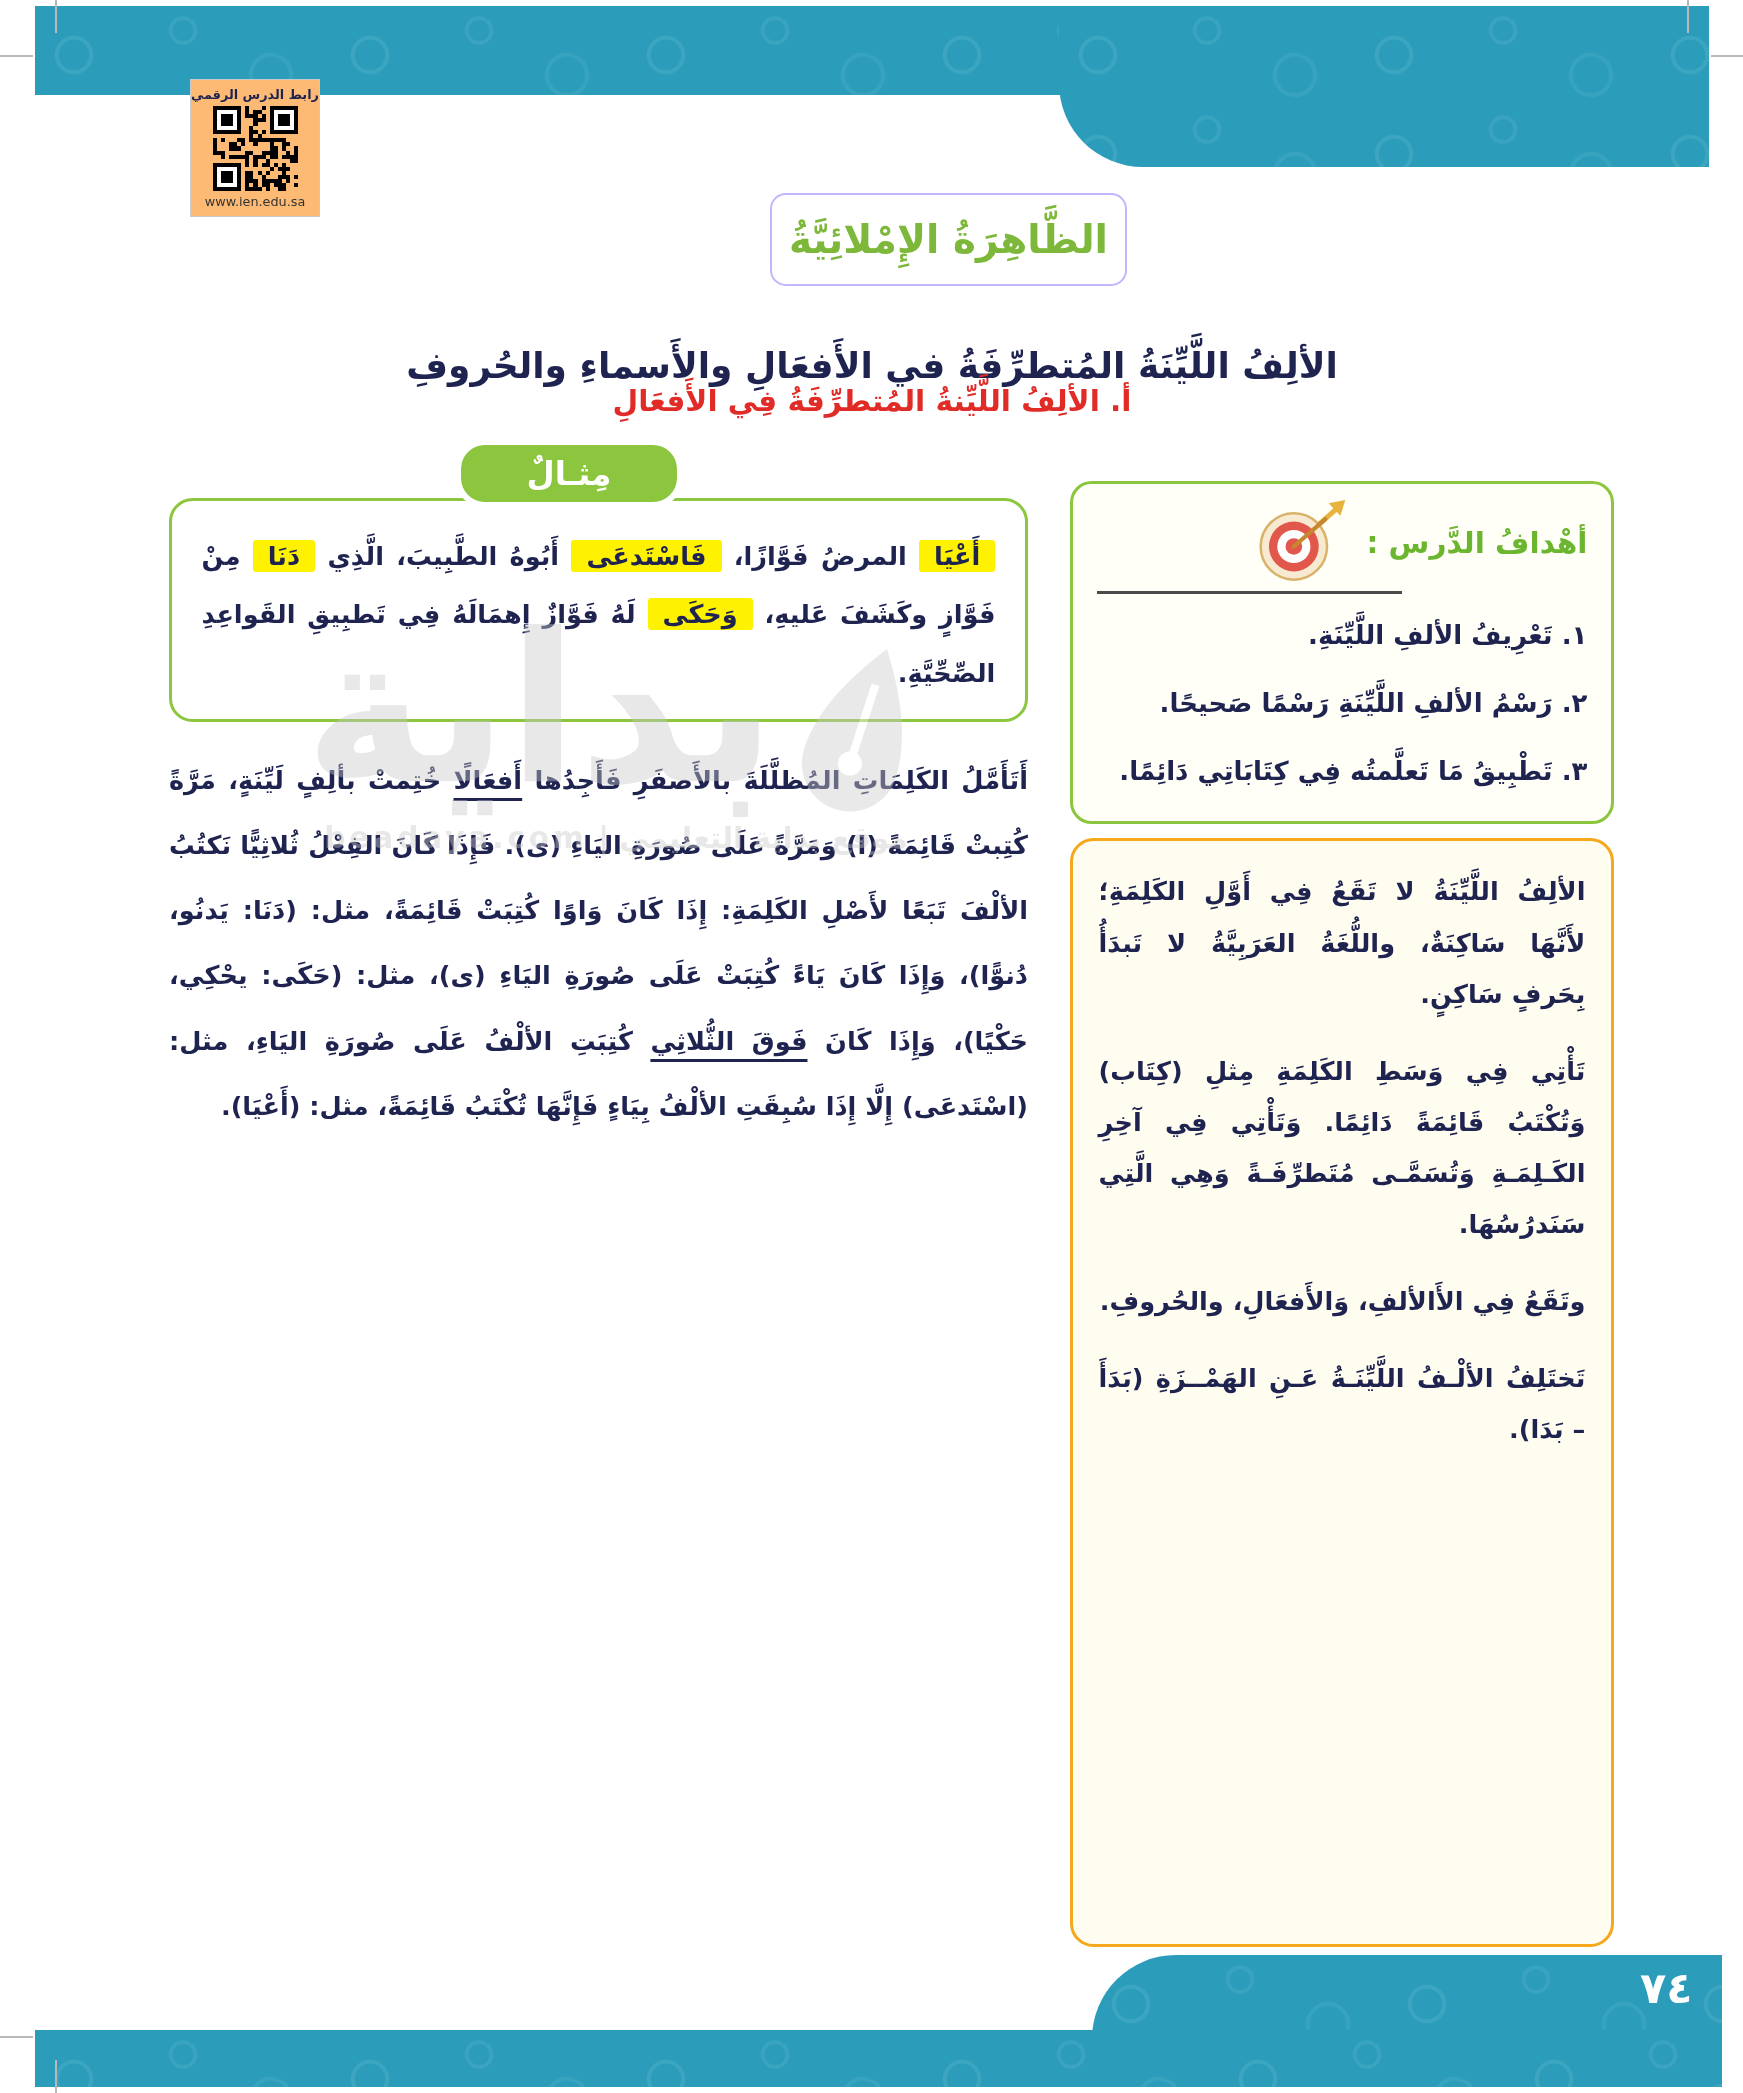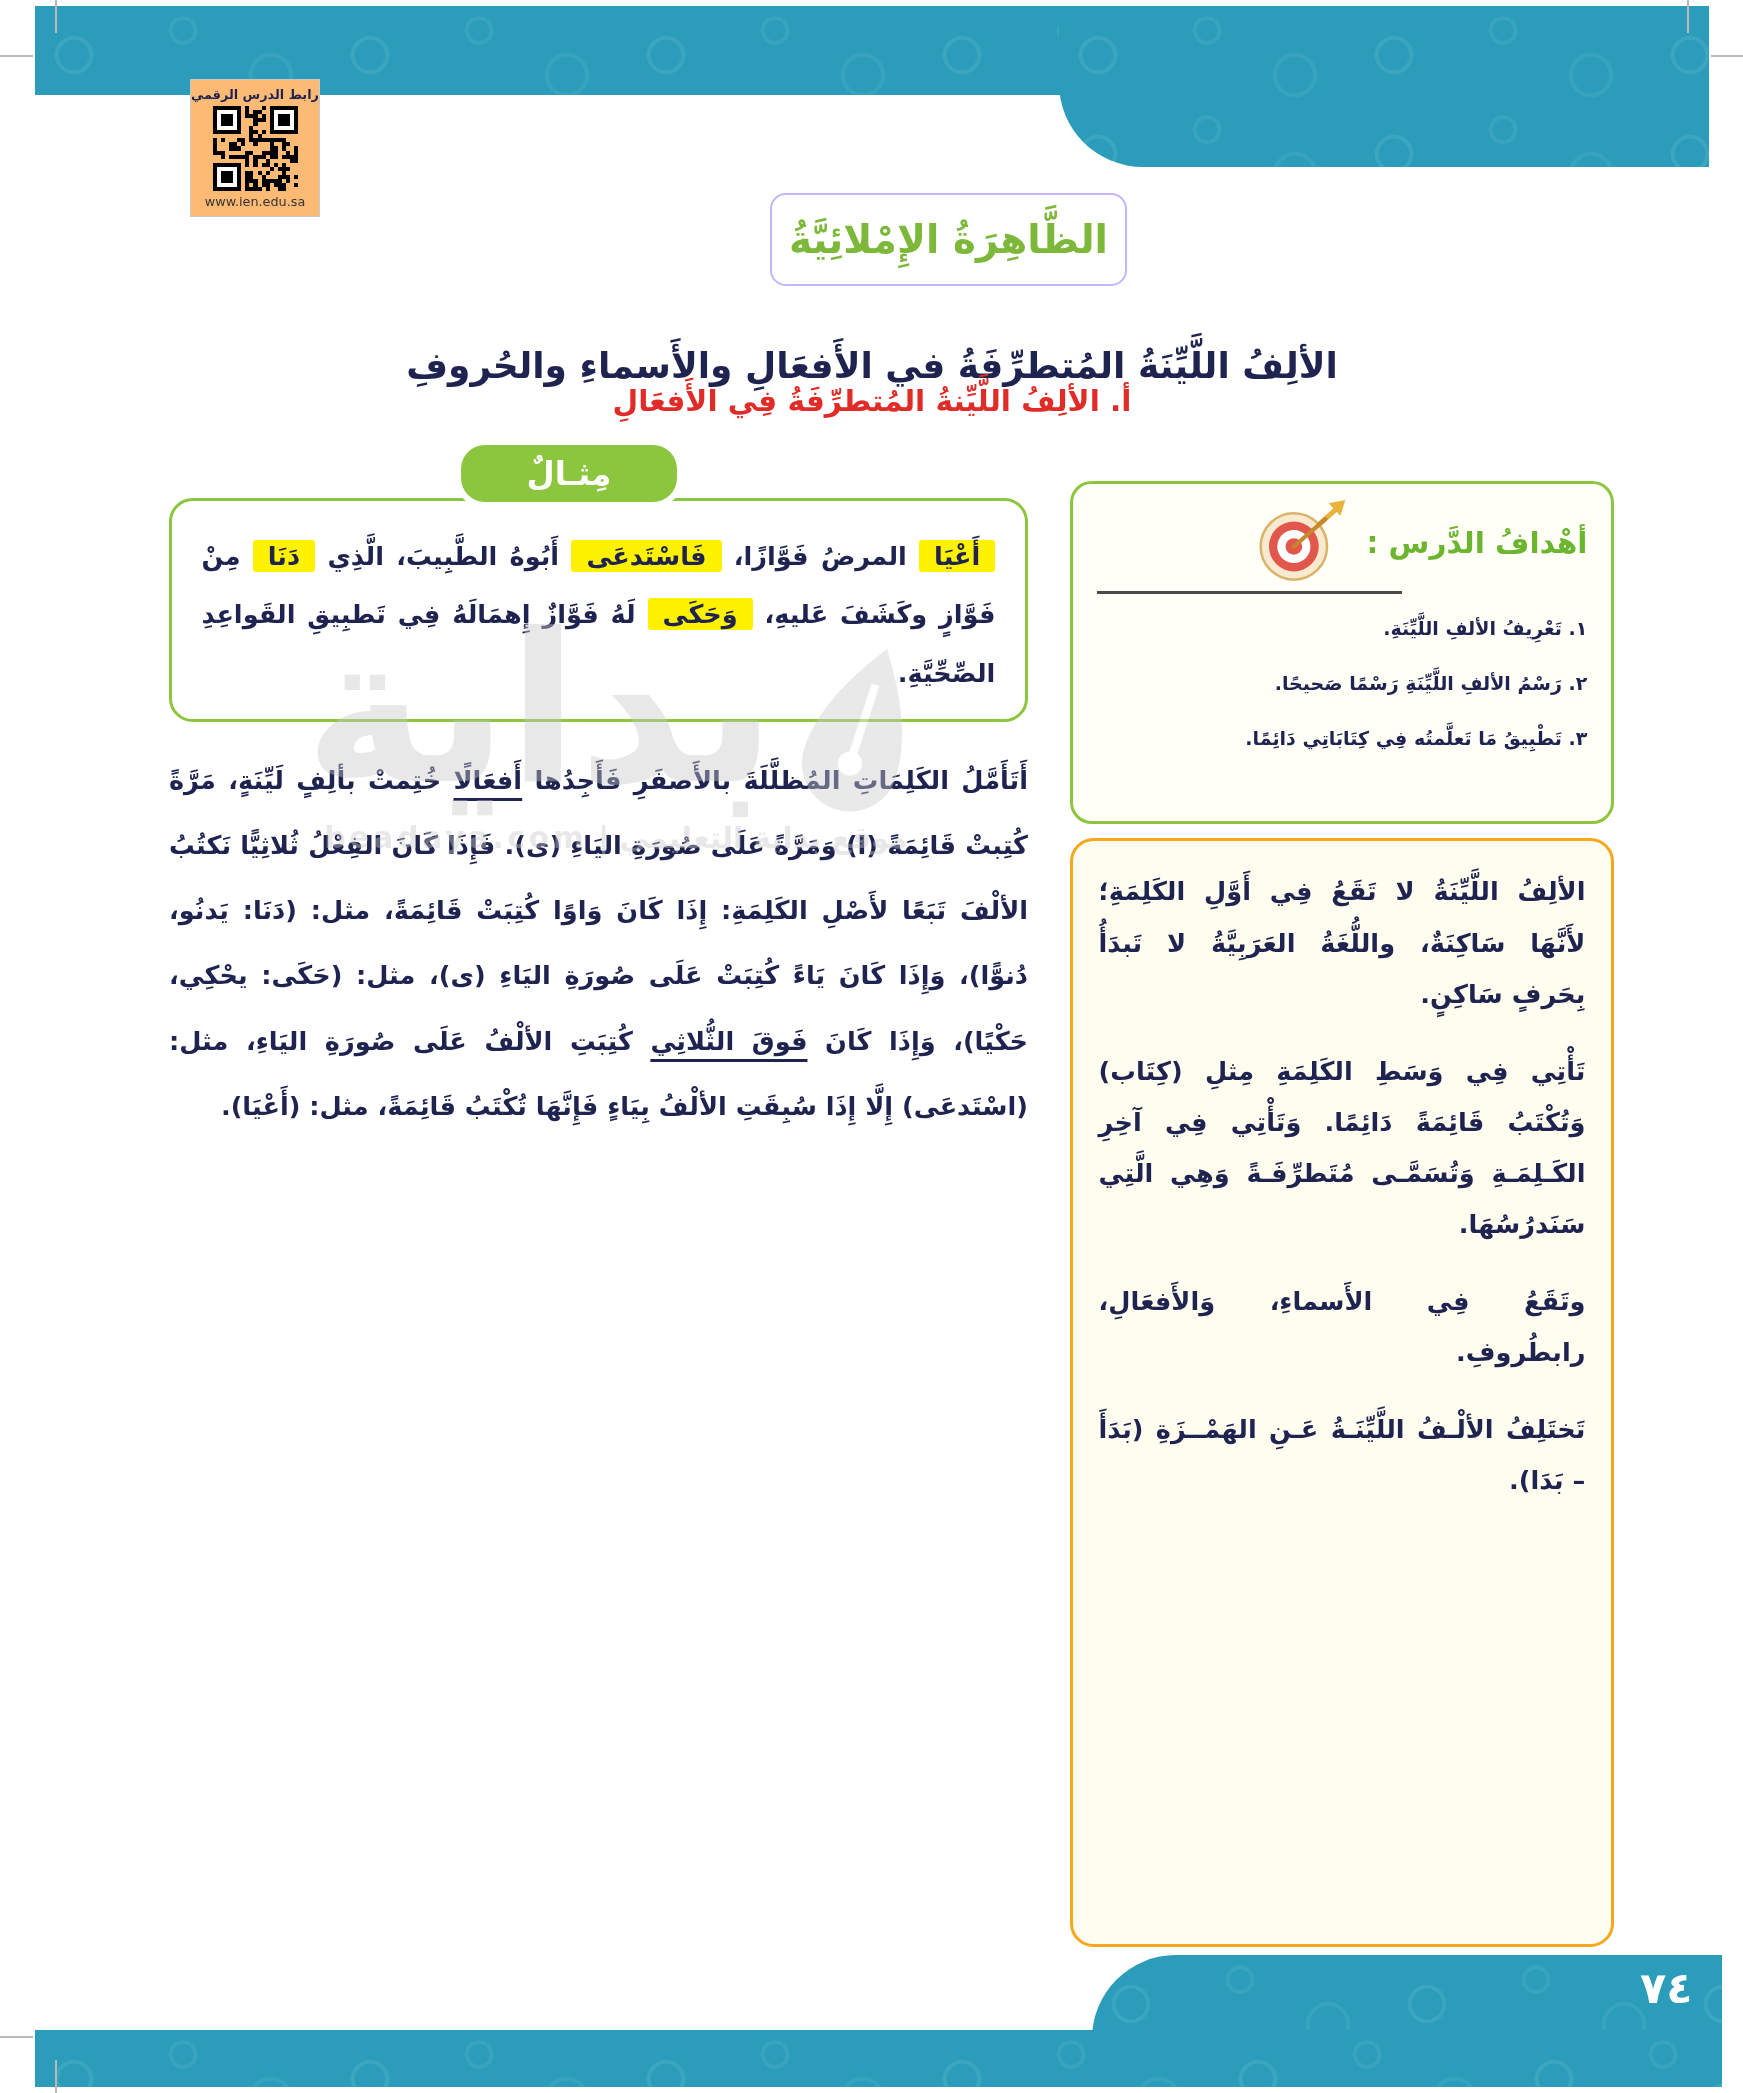--- a/index.html
+++ b/index.html
@@ -68,21 +68,21 @@
               line-height:2.55; text-align:justify; }
 
   
   .right-col { position:absolute; left:1070px; top:481px; width:544px; z-index:1; }
   .goals-box { border:3.9px solid #8cc63f; border-radius:21.7px; background:#fffef7;
                min-height:343px; padding:13.8px 23.6px 5.9px; }
   .goals-head { display:flex; align-items:center; gap:19.7px; }
   .goals-title { color:#6cb52f; font-size:29.6px; font-weight:bold; }
   .target-wrap svg { width:93px; height:87px; }
   .goals-rule { height:3px; background:#4a4a4a; width:305px; margin:2px auto 17.7px 0; }
-  .goal-item { font-size:19px; font-weight:bold; color:#1f2350; line-height:1.85;
+  .goal-item { font-size:26px; font-weight:bold; color:#1f2350; line-height:1.85;
                margin-bottom:19.7px; padding-right:37px; text-indent:-37px; }
   .info-box { margin-top:13.8px; border:3.9px solid #f5a81c; border-radius:23.6px; background:#fffdf0;
               min-height:1109px; padding:25.6px 25.6px; }
   .info-p { font-size:25.6px; font-weight:bold; color:#1f2350; line-height:2.0;
             text-align:justify; margin-bottom:25.6px; }
 
   
   .watermark { position:absolute; left:207px; top:591px; width:818px; z-index:6;
                pointer-events:none; opacity:.42; }
   .wm-row { display:flex; align-items:flex-end; justify-content:center; gap:13.8px;text-align:center; }
@@ -285,21 +285,21 @@
           <div class="goal-item">١. تَعْرِيفُ الألفِ اللَّيِّنَةِ.</div>
           <div class="goal-item">٢. رَسْمُ الألفِ اللَّيِّنَةِ رَسْمًا صَحيحًا.</div>
           <div class="goal-item">٣. تَطْبِيقُ مَا تَعلَّمتُه فِي كِتَابَاتِي دَائِمًا.</div>
         </div>
     </div>
 
     <div class="info-box">
       <div>
           <p class="info-p">الألِفُ اللَّيِّنَةُ لا تَقَعُ فِي أَوَّلِ الكَلِمَةِ؛ لأَنَّهَا سَاكِنَةٌ، واللُّغَةُ العَرَبِيَّةُ لا تَبدَأُ بِحَرفٍ سَاكِنٍ.</p>
           <p class="info-p">تَأْتِي فِي وَسَطِ الكَلِمَةِ مِثلِ (كِتَاب) وَتُكْتَبُ قَائِمَةً دَائِمًا. وَتَأْتِي فِي آخِرِ الكَـلِمَـةِ وَتُسَمَّـى مُتَطرِّفَـةً وَهِي الَّتِي سَنَدرُسُهَا.</p>
-          <p class="info-p">وتَقَعُ فِي الأَسماءِ، وَالأَفعَالِ، رابطُروفِ.</p>
+          <p class="info-p">وتَقَعُ فِي الأَالألفِ، وَالأَفعَالِ، والحُروفِ.</p>
           <p class="info-p">تَختَلِفُ الألْـفُ اللَّيِّنَـةُ عَـنِ الهَمْــزَةِ (بَدَأَ – بَدَا).</p>
         </div>
     </div>
 
   </div>
 
   <div class="watermark">
     <div class="wm-row">
       <span class="wm-big" dir="rtl">بداية</span>
       <svg class="wm-pen" viewBox="0 0 100 140">

